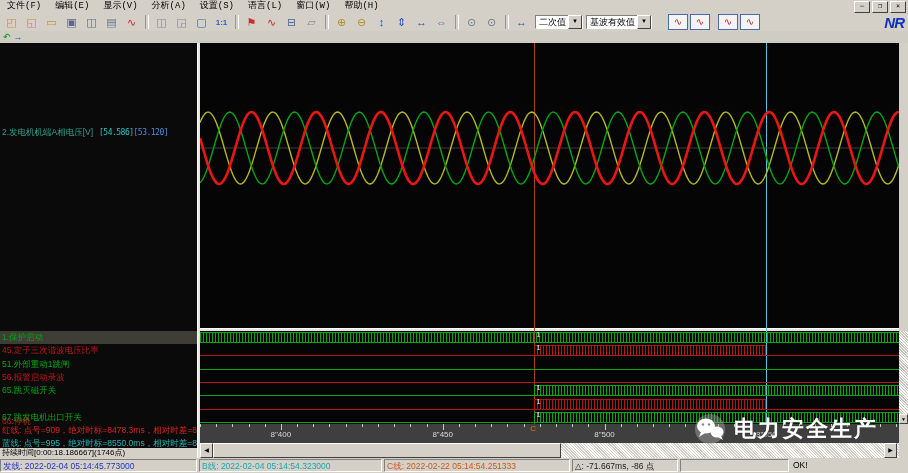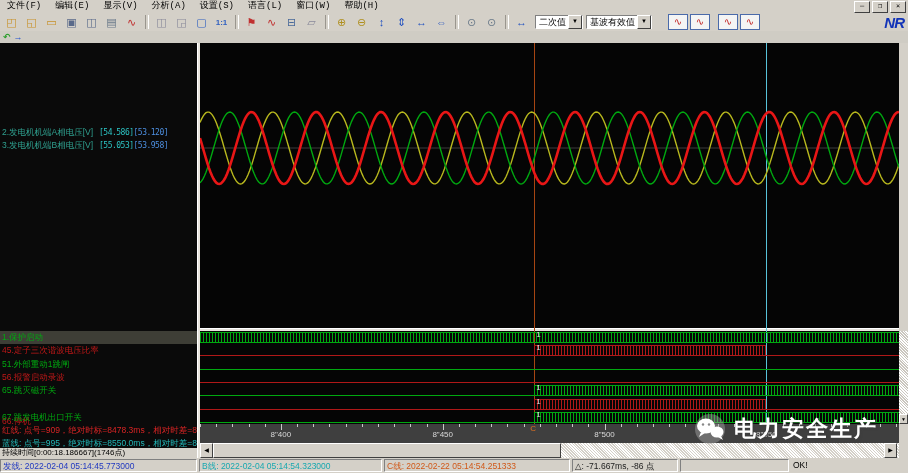--- a/index.html
+++ b/index.html
@@ -145,21 +145,20 @@
   <div class="pathbar">
     <span id="nav-icons"><span class="navico" style="color: rgb(47, 159, 47); font-weight: bold;">↶</span><span class="navico" style="color: rgb(32, 80, 208); font-weight: bold;">→</span></span>
   </div>
 
   <div class="content">
     <div class="leftpanel" id="leftpanel">
       <div class="infoline" style="top:381px;color:#d82424;">红线: 点号=909，绝对时标=8478.3ms，相对时差=8538.3ms</div>
       <div class="infoline" style="top:394px;color:#22b8b8;">蓝线: 点号=995，绝对时标=8550.0ms，相对时差=8610.0ms</div>
       <div class="durline">持续时间[0:00:18.186667](1746点)</div>
     <div class="achrow" style="top: 83px;"><span class="achlabel">2.发电机机端A相电压[V]</span><span class="achvals"><span class="v1">[54.586]</span><span class="v2">[53.120]</span></span></div>
-        <div class="achrow" style="top: 96px;"><span class="achlabel">3.发电机机端B相电压[V]</span><span class="achvals"><span class="v1">[55.053]</span><span class="v2">[53.958]</span></span></div>
         <div class="bchrow sel" style="top: 288px; color: rgb(0, 168, 16);">1.保护启动</div>
         <div class="bchrow" style="top: 301.3px; color: rgb(192, 24, 24);">45.定子三次谐波电压比率</div>
         <div class="bchrow" style="top: 314.6px; color: rgb(0, 168, 16);">51.外部重动1跳闸</div>
         <div class="bchrow" style="top: 327.9px; color: rgb(192, 24, 24);">56.报警启动录波</div>
         <div class="bchrow" style="top: 341.2px; color: rgb(0, 168, 16);">65.跳灭磁开关</div>
         <div class="bchrow" style="top: 354.5px; color: rgb(192, 24, 24); margin-top: 17px;">66.停机</div>
         <div class="bchrow" style="top: 367.8px; color: rgb(0, 168, 16);">67.跳发电机出口开关</div>
       </div>
     <div class="vsplit"></div>
 

